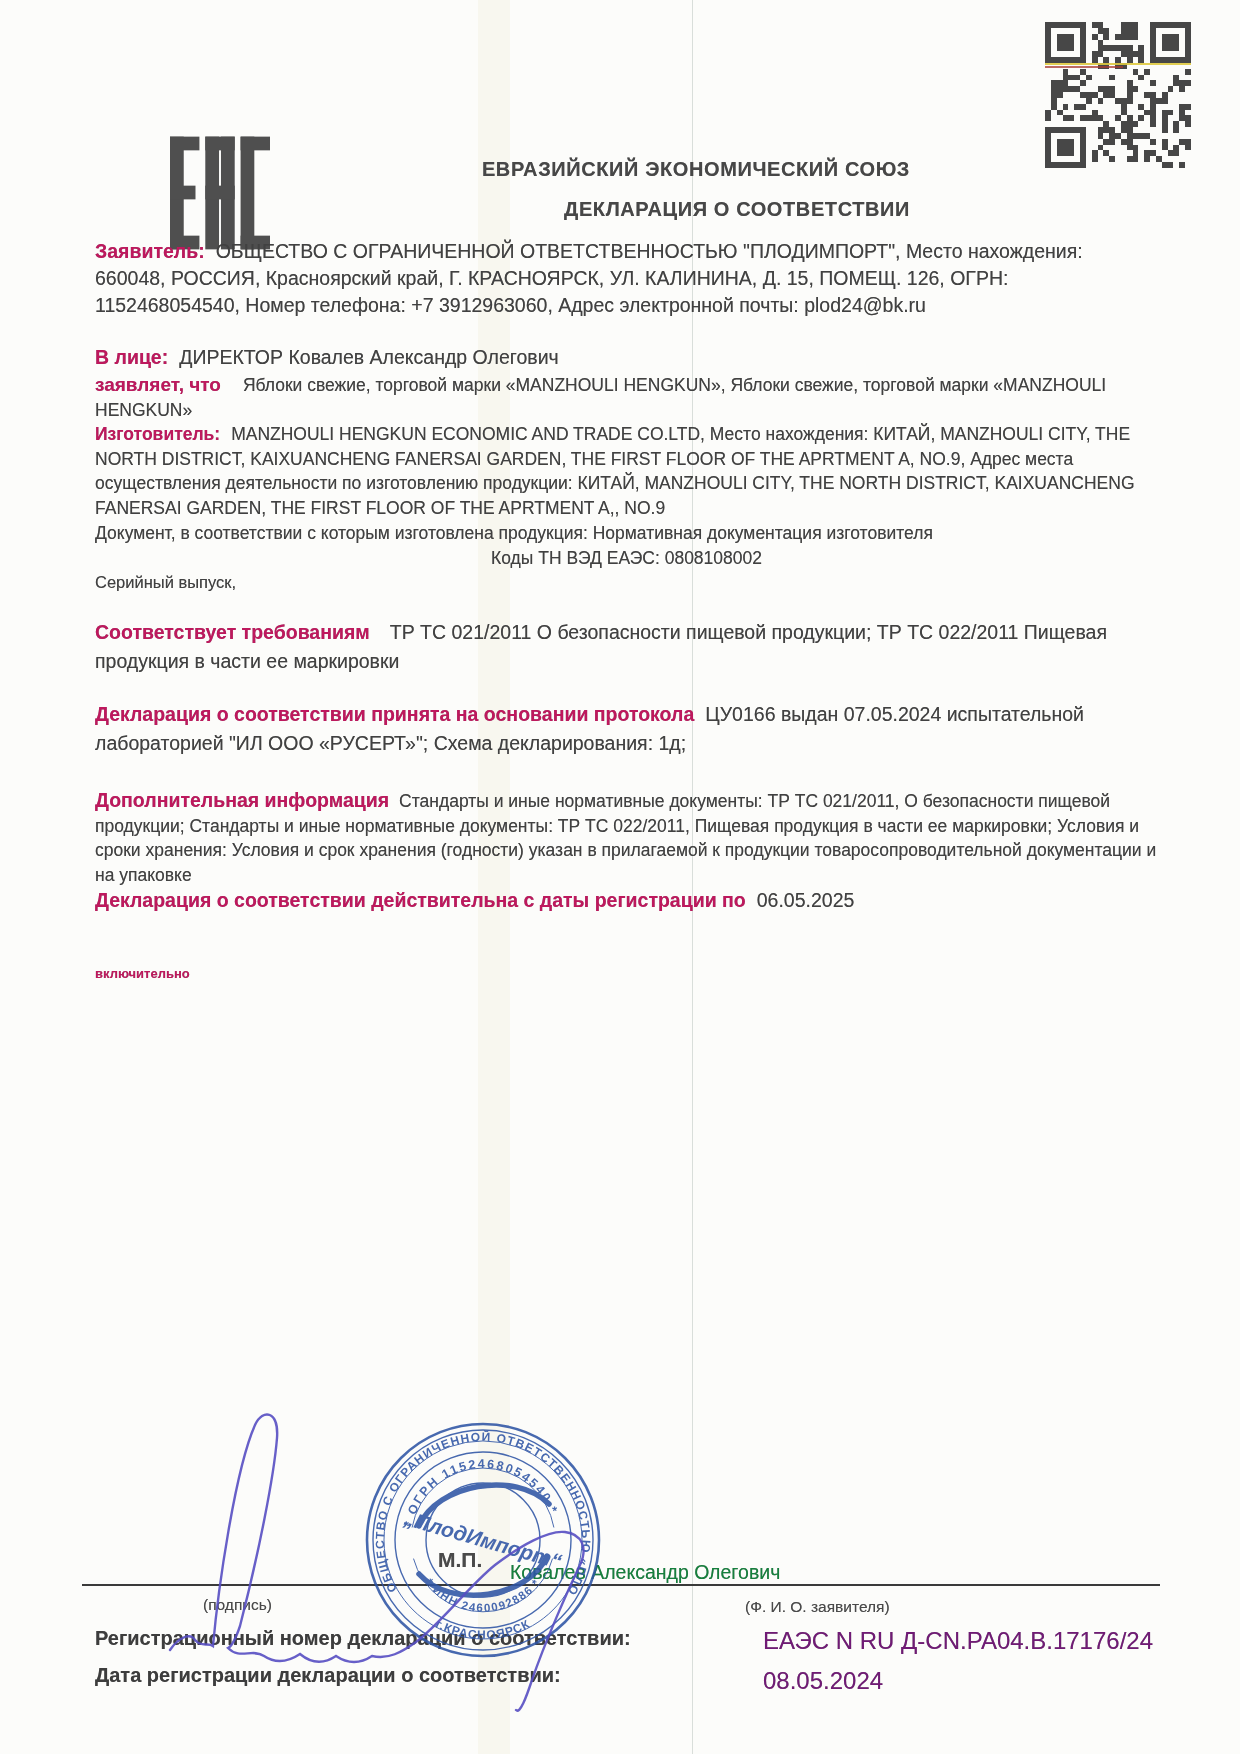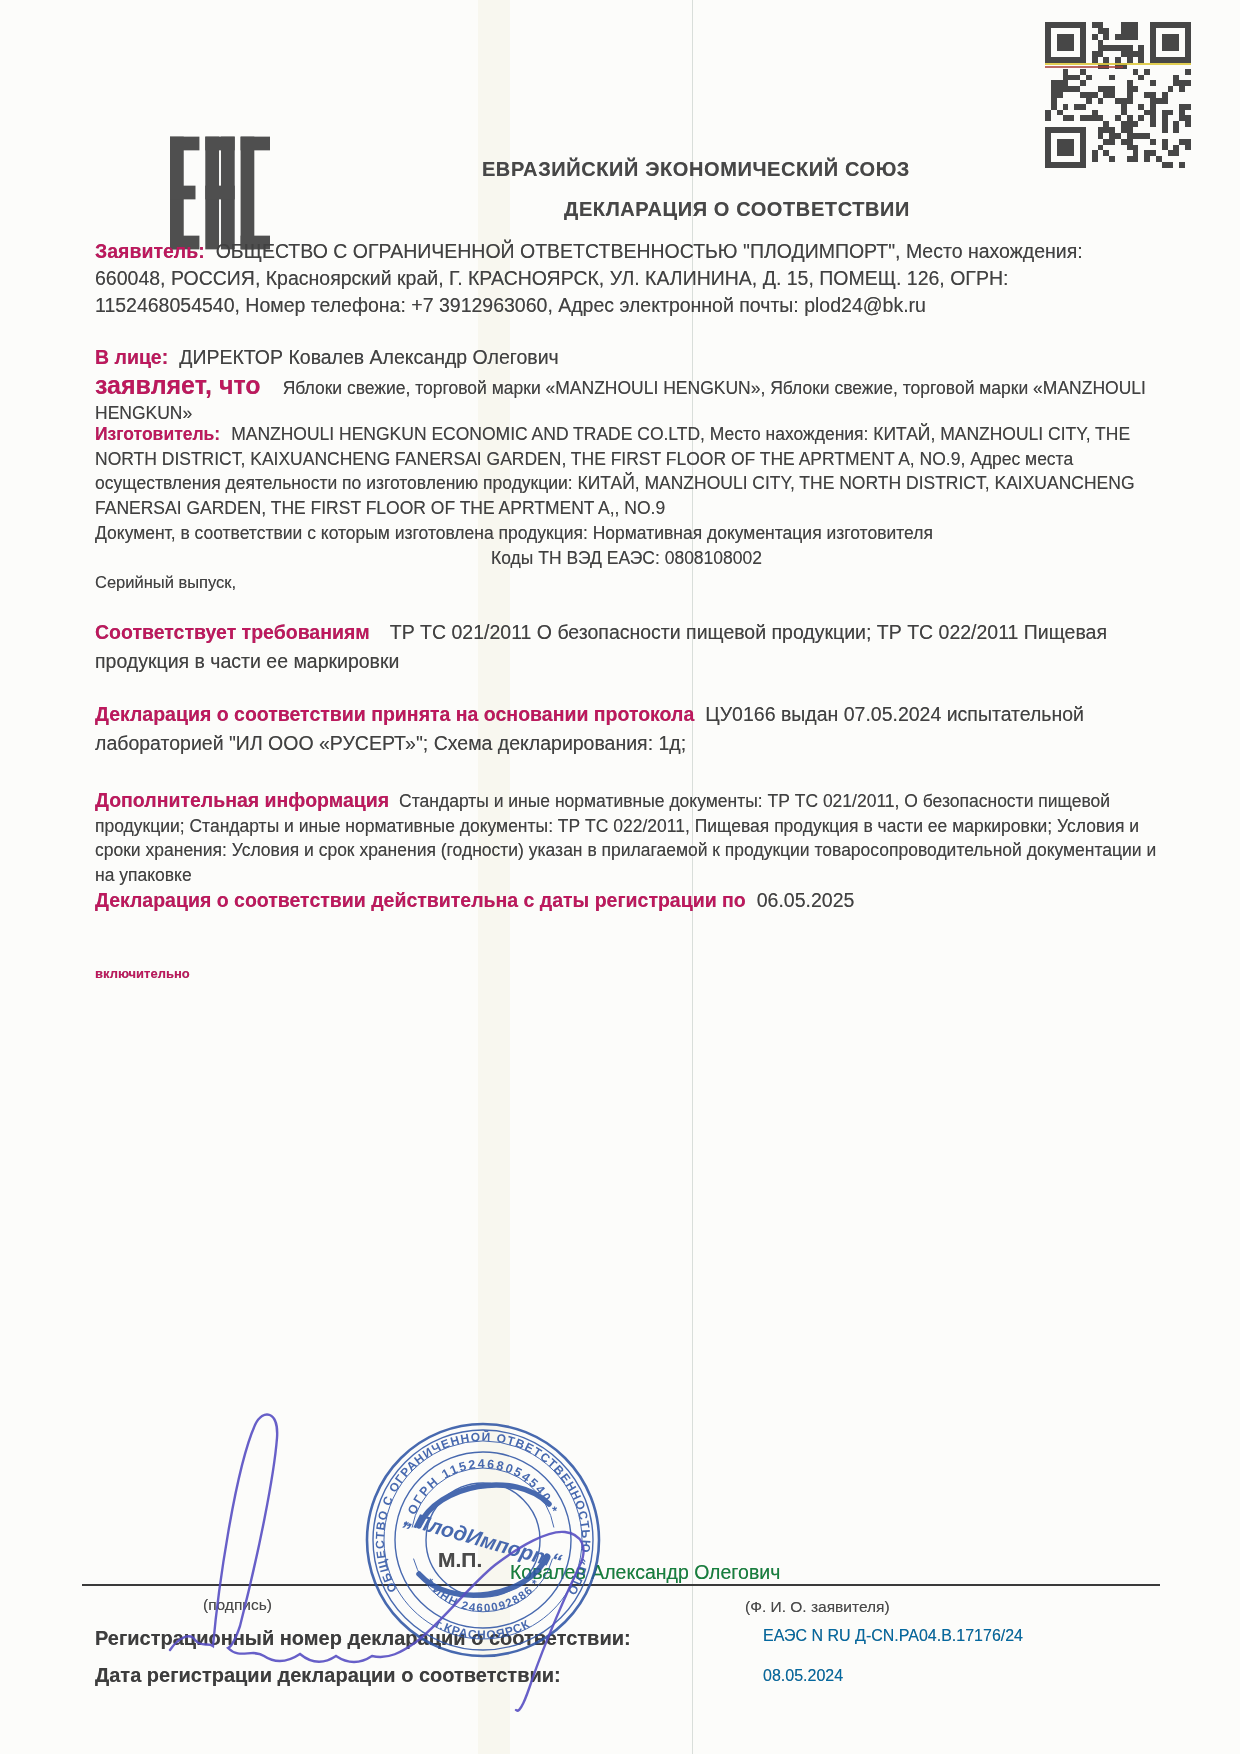--- a/index.html
+++ b/index.html
@@ -18,21 +18,21 @@
   .body-block { left:95px; width:1063px; }
   .fs19 { font-size:19.5px; line-height:27px; }
   .fs19b { font-size:19.5px; line-height:29px; }
   .fs17 { font-size:17.5px; line-height:24.5px; }
   .fs16 { font-size:16.5px; line-height:23px; }
   .lab { font-weight:bold; color:#be185d; }
   .gap { margin-right:11px; }
   .sig-line { height:2px; background:#3a3a3a; }
   .cap { font-size:15.5px; color:#4a4a4a; }
   .botlab { font-size:20px; font-weight:bold; color:#3d3d3d; }
-  .botval { font-size:16px; color:#0369a1;text-align:right; }
+  .botval { font-size:24px; color:#701a75;text-align:right; }
   .artifact { pointer-events:none; }
   svg text { font-family:"Liberation Sans", sans-serif; }
 </style>
 </head>
 <body>
 
 <div class="abs artifact" style="left:478px; top:0; width:32px; height:1754px; background:#f5f1e2; opacity:.45;"></div>
 <div class="abs artifact" style="left:692px; top:0; width:1px; height:1754px; background:#cfd6d2; opacity:.8;"></div>
 
 <div class="abs" style="left:1045px; top:22px; width:146px; height:146px;">
@@ -251,21 +251,21 @@
 
 <div class="abs body-block fs19 scan-text" style="top:238px;">
   <span class="lab gap">Заявитель:</span><span>ОБЩЕСТВО С ОГРАНИЧЕННОЙ ОТВЕТСТВЕННОСТЬЮ "ПЛОДИМПОРТ", Место нахождения: 660048, РОССИЯ,  Красноярский край, Г. КРАСНОЯРСК, УЛ. КАЛИНИНА, Д. 15, ПОМЕЩ. 126, ОГРН: 1152468054540, Номер телефона: +7 3912963060, Адрес электронной почты: plod24@bk.ru</span>
 </div>
 
 <div class="abs body-block fs19 scan-text" style="top:344px;">
   <span class="lab gap">В лице:</span><span>ДИРЕКТОР Ковалев Александр Олегович</span>
 </div>
 
 <div class="abs body-block fs17 scan-text" style="top:373px;">
-  <span class="lab" style="font-size:25px; margin-right:22px;">заявляет, что</span><span>Яблоки свежие, торговой марки «MANZHOULI HENGKUN», Яблоки свежие, торговой марки «MANZHOULI HENGKUN»</span>
+  <span class="lab" style="font-size:19px; margin-right:22px;">заявляет, что</span><span>Яблоки свежие, торговой марки «MANZHOULI HENGKUN», Яблоки свежие, торговой марки «MANZHOULI HENGKUN»</span>
 </div>
 
 <div class="abs body-block fs17 scan-text" style="top:422px;">
   <span class="lab gap">Изготовитель:</span><span>MANZHOULI HENGKUN ECONOMIC AND TRADE CO.LTD, Место нахождения: КИТАЙ, MANZHOULI CITY, THE NORTH DISTRICT, KAIXUANCHENG FANERSAI GARDEN, THE FIRST FLOOR OF THE APRTMENT A, NO.9, Адрес места осуществления деятельности по изготовлению продукции: КИТАЙ, MANZHOULI CITY, THE NORTH DISTRICT, KAIXUANCHENG FANERSAI GARDEN, THE FIRST FLOOR OF THE APRTMENT A,, NO.9</span>
 </div>
 
 <div class="abs body-block fs17 scan-text" style="top:521px;">Документ, в соответствии с которым изготовлена продукция: Нормативная документация изготовителя</div>
 <div class="abs body-block fs17 scan-text" style="top:546px;text-align:center;">Коды ТН ВЭД ЕАЭС: 0808108002</div>
 <div class="abs body-block fs16 scan-text" style="top:571px;">Серийный выпуск,</div>
 

